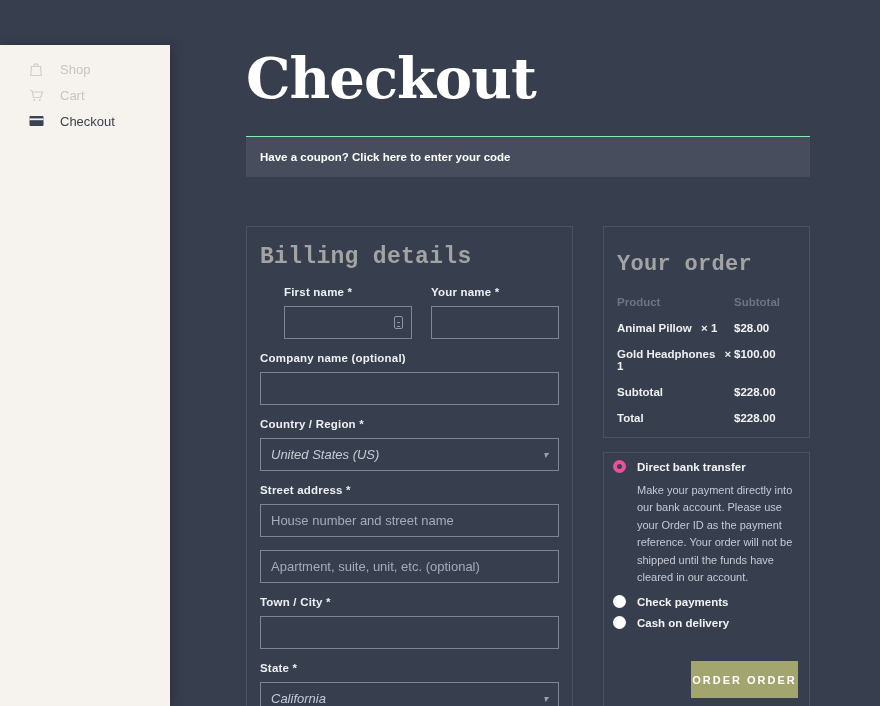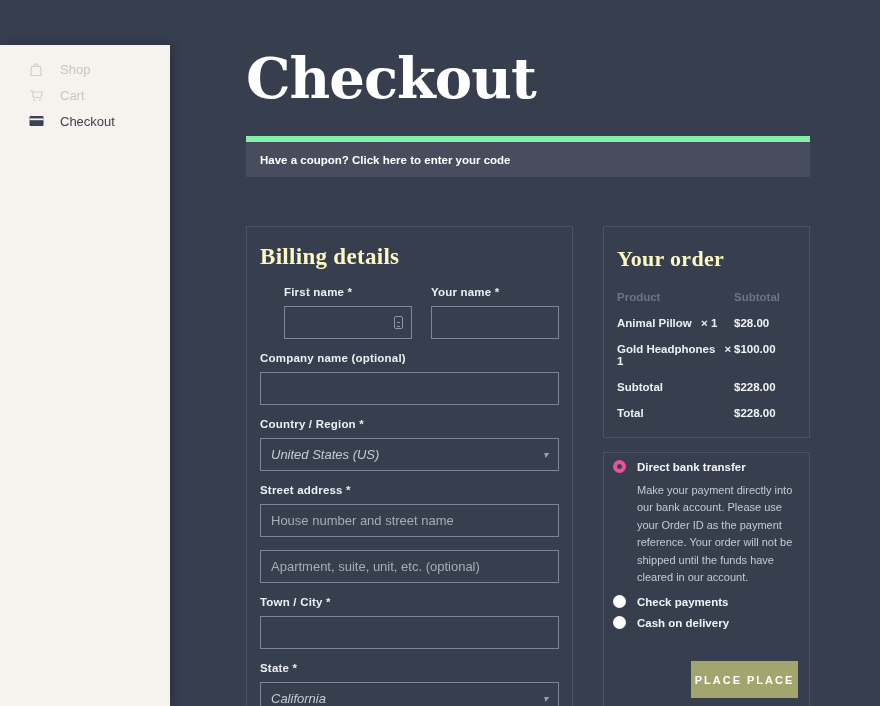--- a/index.html
+++ b/index.html
@@ -31,35 +31,35 @@
   .main { position:absolute; left:246px; top:0; width:564px; height:706px; }
 
   h1.page-title {
     position:absolute; top:46px; left:0;
     font-family:"DejaVu Serif", serif; font-weight:bold;
     font-size:56px; line-height:1.15; letter-spacing:-1px; color:#FFFFFF;
   }
 
   .coupon {
     position:absolute; top:136px; left:0; width:564px; height:41px;
-    background:#474D5C; border-top:6px solid #86efac;
+    background:#474D5C; border-top:1px solid #86efac;
     display:flex; align-items:center; padding-left:14px;
     font-size:11.5px; font-weight:bold; color:#FFFFFF; cursor:pointer;
   }
 
   .panel { border:1px solid #4B5263; background:transparent; }
 
   
   .billing {
     position:absolute; top:226px; left:0; width:327px; height:560px;
     padding:10px 13px;
   }
   h2.section-title {
-    font-family:Liberation Serif, serif; font-weight:bold;
-    font-size:23px; color:#fef9c3; margin:7px 0 16px; letter-spacing:.3px;
+    font-family:Liberation Mono, monospace; font-weight:bold;
+    font-size:23px; color:#a3a3a3; margin:7px 0 16px; letter-spacing:.3px;
   }
   .field { margin-bottom:13px; }
   .field label {
     display:block; font-size:11.5px; font-weight:bold;
     color:#EDEFF2; margin-bottom:8px; letter-spacing:.2px;
   }
   .row { display:flex; gap:19px;padding-left:24px; }
   .row .field { flex:1; }
   .text-input, .select {
     width:100%; height:33px;
@@ -78,21 +78,21 @@
     border:1px solid #8F96A5; border-radius:2px;
   }
   .autofill::after {
     content:""; position:absolute; left:2px; right:2px; top:5px; height:3px;
     border-top:1px solid #8F96A5; border-bottom:1px solid #8F96A5;
   }
 
   
   .order {
     position:absolute; top:226px; left:357px; width:207px; height:212px;
-    padding:12px 13px;
+    padding:18px 13px;
   }
   .order h2.section-title { font-size:22px; margin:7px 0 12px; }
   .order-table { font-size:11.5px; }
   .order-tr { display:flex; padding:7px 0; align-items:baseline; }
   .order-tr .c1 { width:117px; }
   .order-tr .c2 { flex:1; }
   .order-head { color:#6D7484; font-weight:bold; }
   .order-item .name { color:#EDEFF2; font-weight:bold; }
   .order-item .qty { color:#EDEFF2; font-weight:bold; margin-left:6px; }
   .order-item .c2, .order-total .c2 { color:#F2F3F5; font-weight:bold; }
@@ -258,16 +258,16 @@
 
     <div class="pay-option second">
       <span class="radio off"></span>
       <span class="pay-label">Check payments</span>
     </div>
     <div class="pay-option third">
       <span class="radio off"></span>
       <span class="pay-label">Cash on delivery</span>
     </div>
 
-    <button class="place-order">PLACE PLACE</button>
+    <button class="place-order">ORDER ORDER</button>
   </section>
 
 </main>
 
 </body></html>

